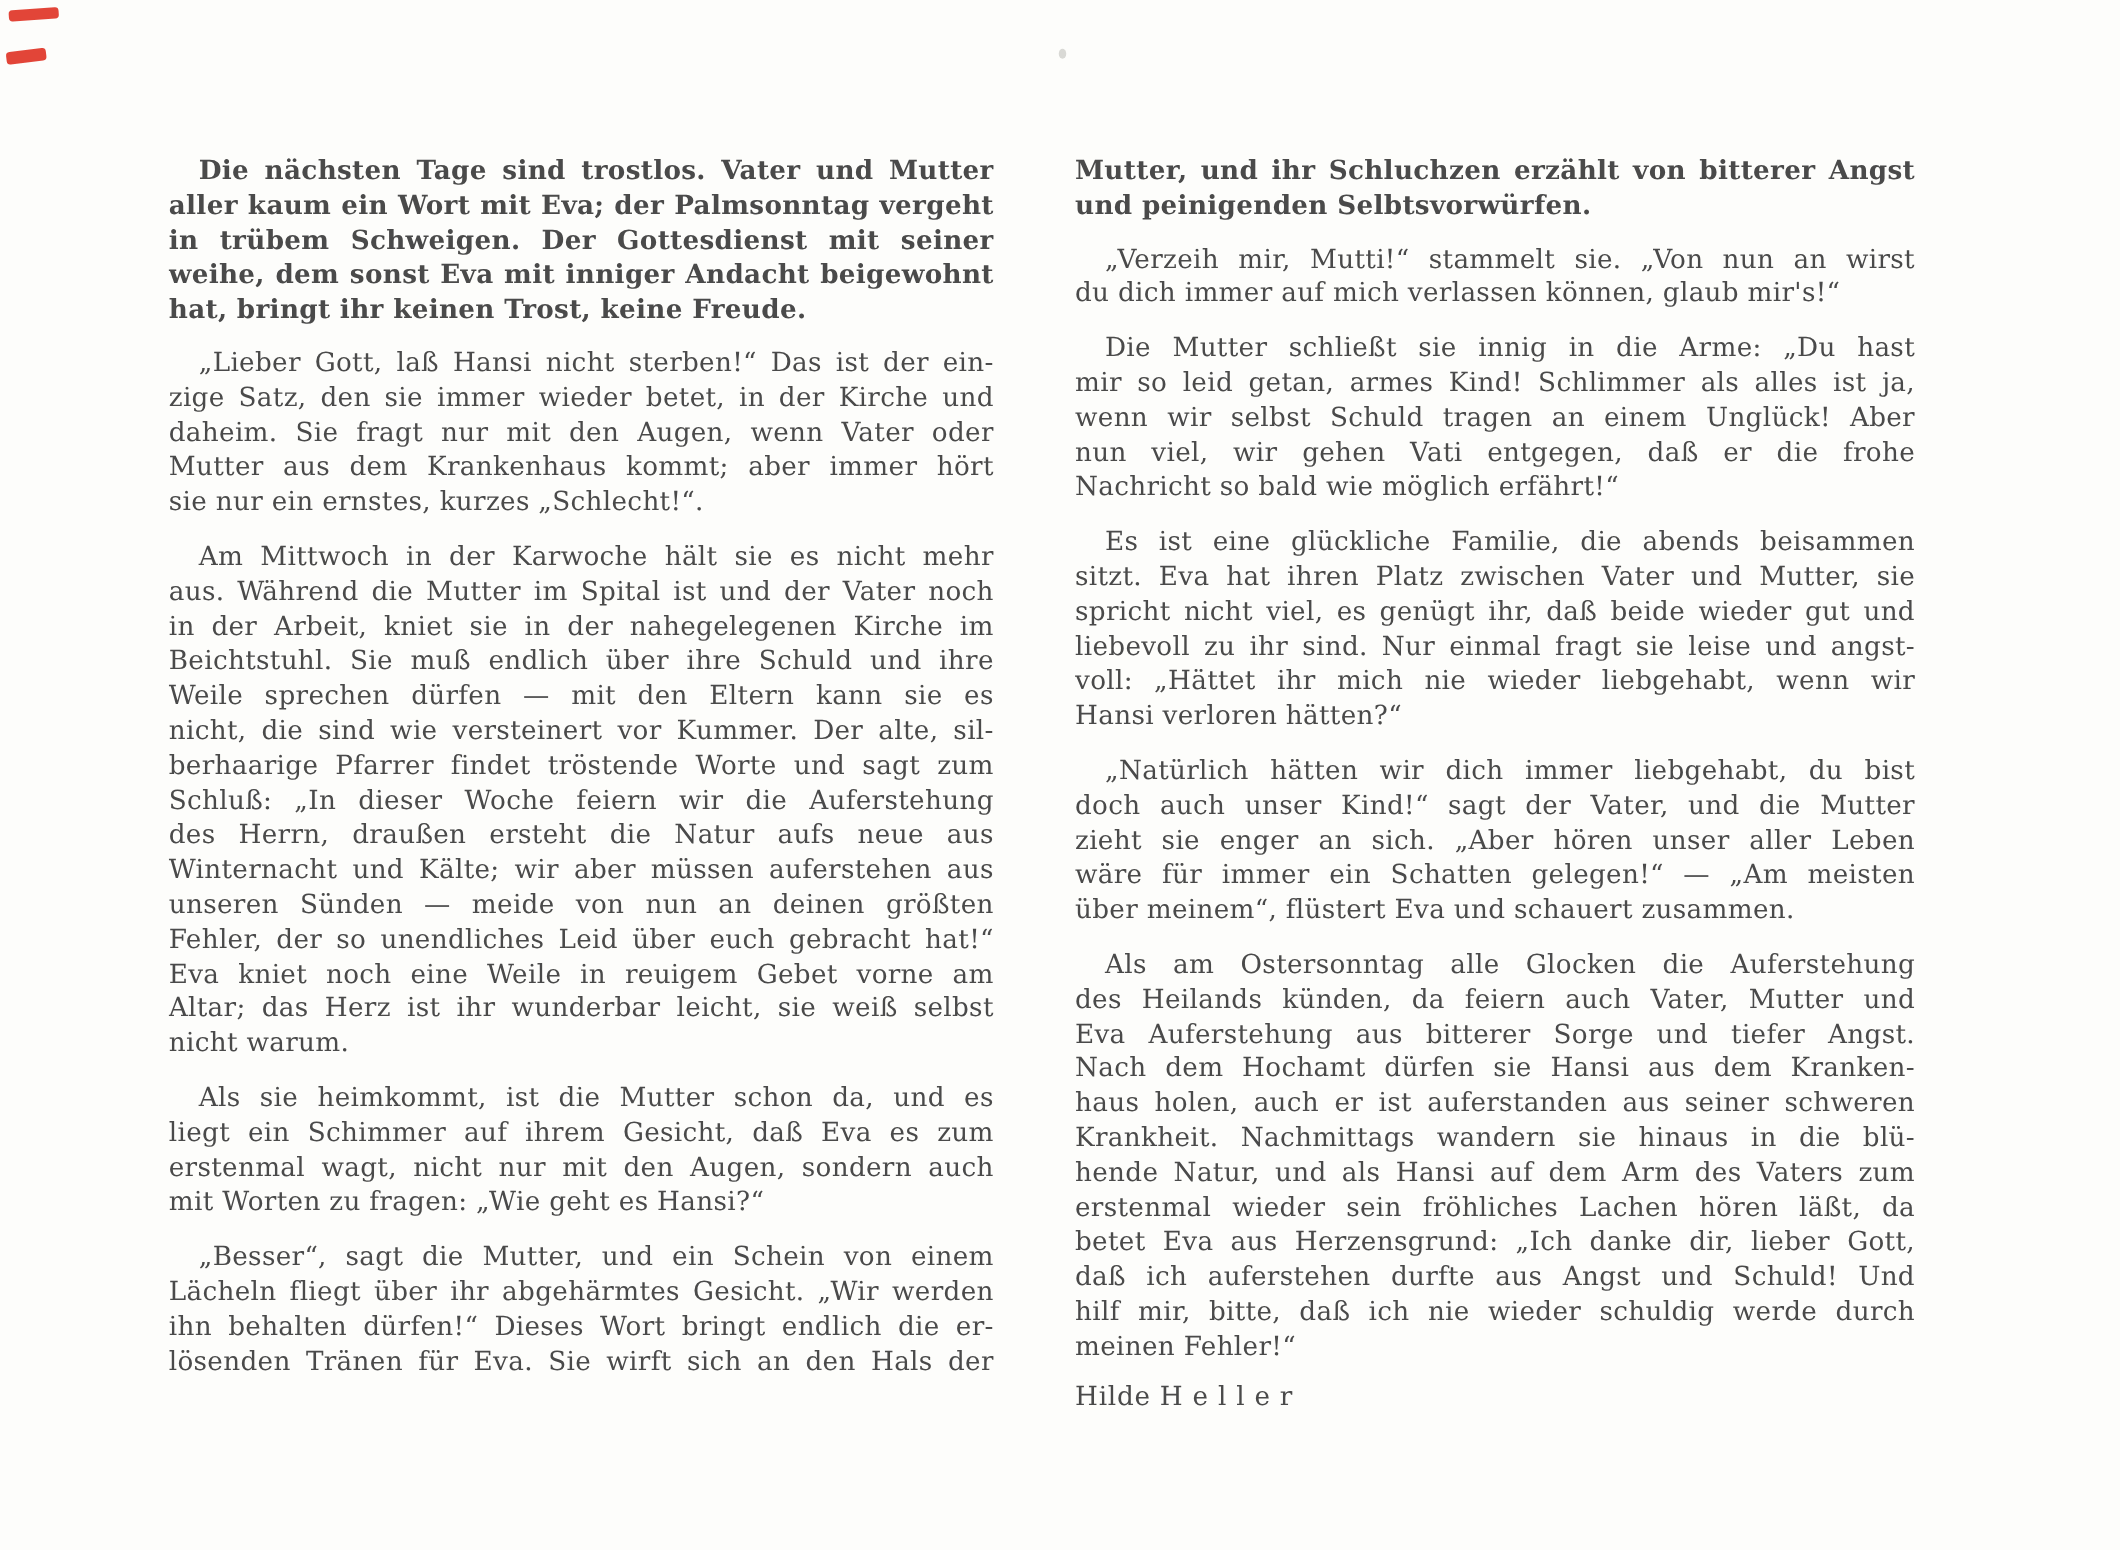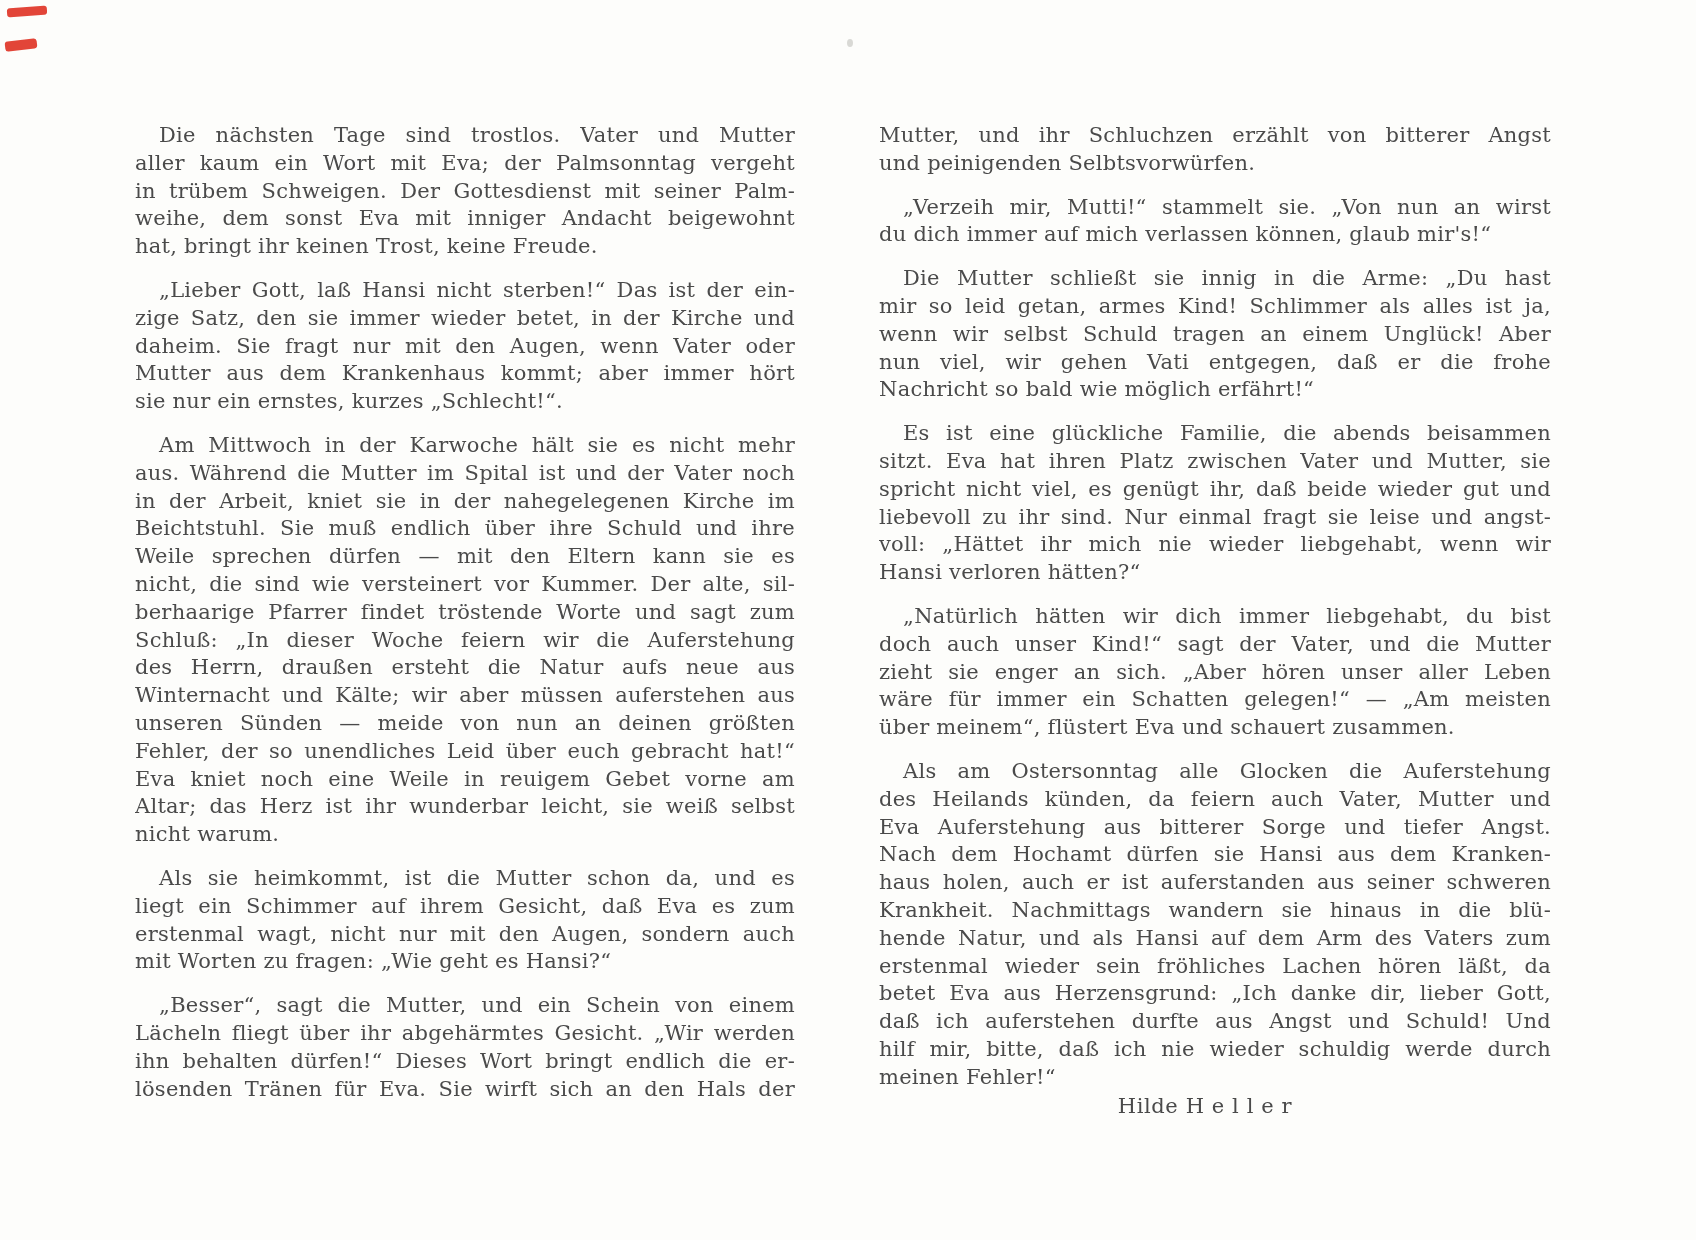--- a/index.html
+++ b/index.html
@@ -18,36 +18,36 @@
   }
   .page { position: absolute; inset: 0; }
   .col {
     position: absolute;
     top: 122px;
     font-size: 21px;
     line-height: 27.8px;
     letter-spacing: 0.25px;
   }
   .col-left  { left: 135px; width: 660px; }
-  .col-right { left: 879px; width: 672px; }
+  .col-right { left: 860px; width: 672px; }
   .para { margin-top: 16px; }
-  .para:first-child { margin-top: 0; }
+  .para:first-child { margin-top: 0; font-weight: bold; }
   .line {
     text-align: justify;
     text-align-last: justify;
     text-justify: inter-word;
     overflow: hidden;
     white-space: normal;
     height: 27.8px;
   }
   .line.endline { text-align-last: left; }
   .line.indent { text-indent: 24px; }
   .signature {
-    margin-top: 1px;
-    text-align: center;
+    margin-top: 12px;
+    text-align: left;
     padding-right: 20px;
     height: 27.8px;
     line-height: 27.8px;
     letter-spacing: 0.6px;
   }
   .red-mark {
     position: absolute;
     background: var(--red);
     border-radius: 3px;
     opacity: 0.92;

